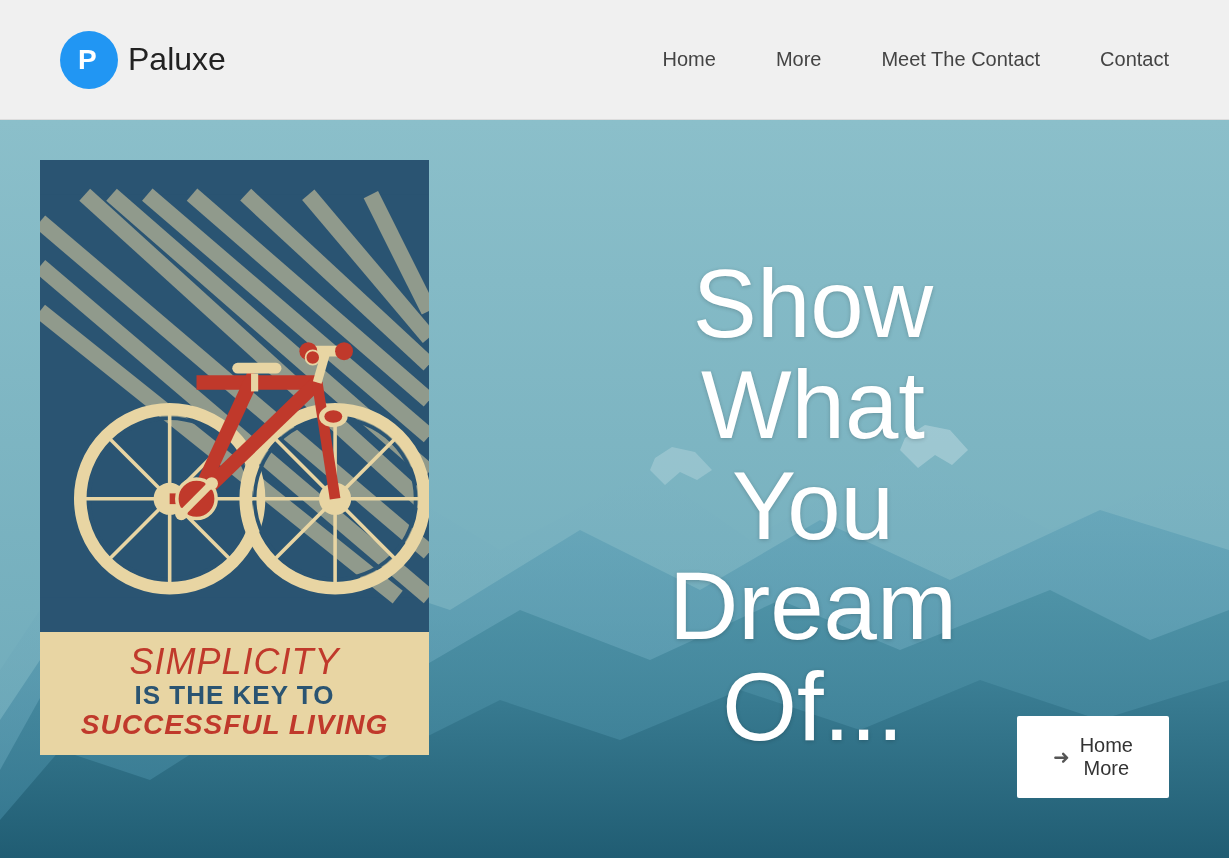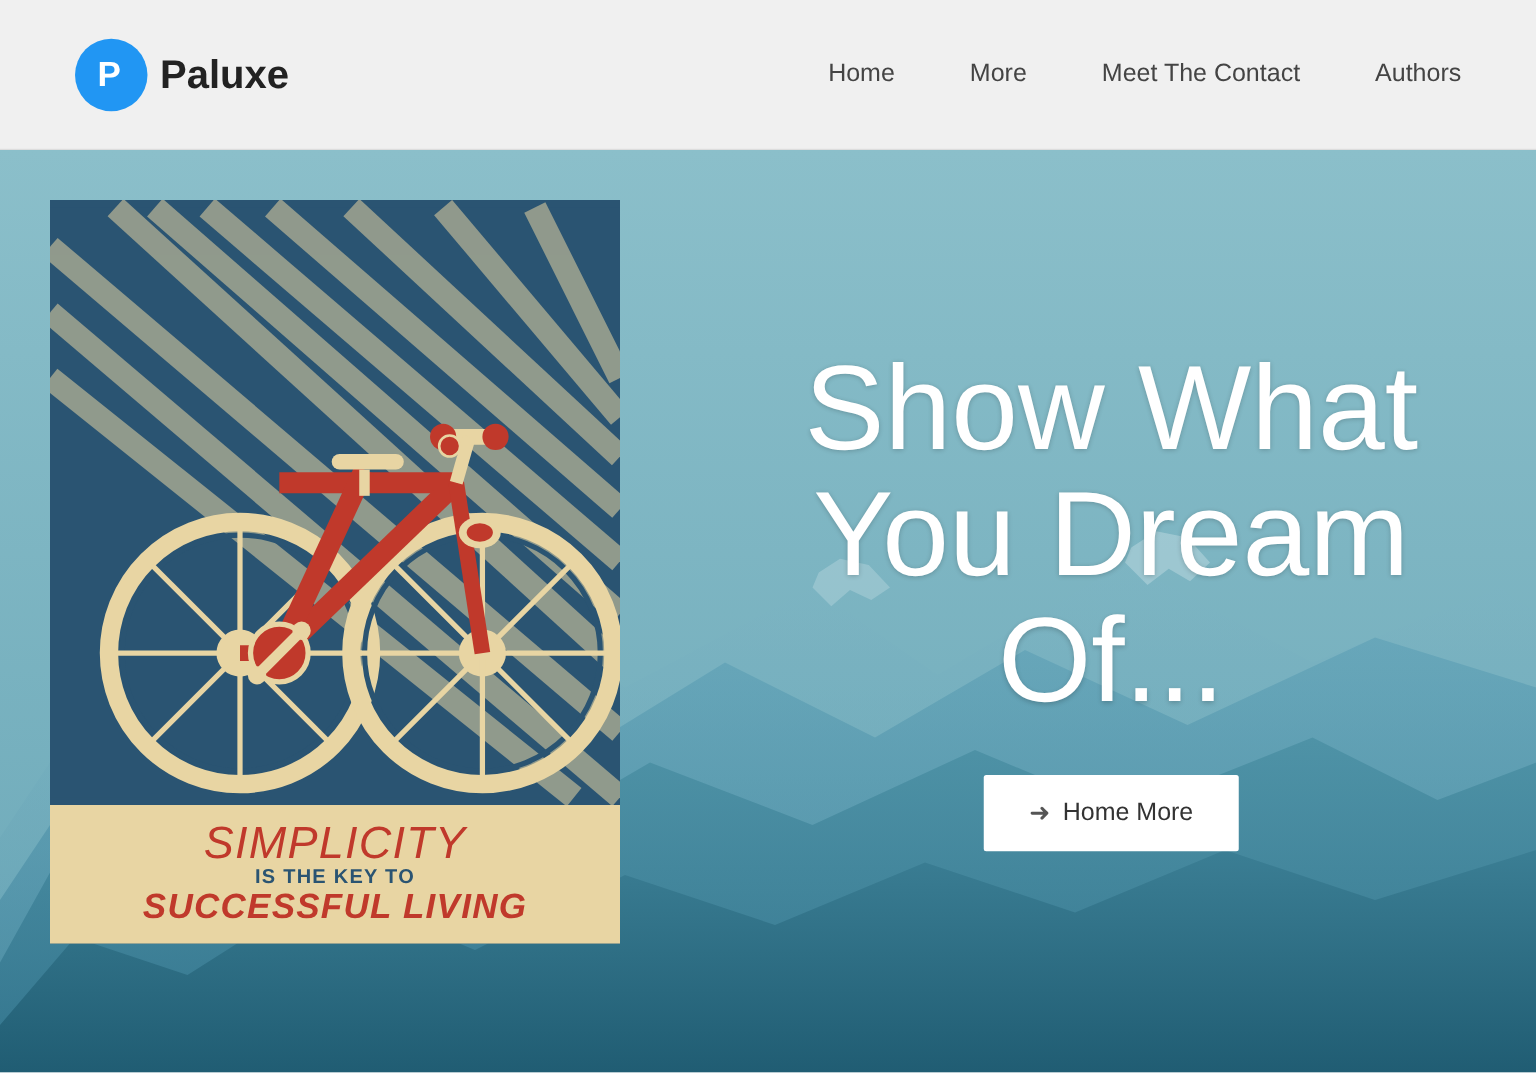--- a/index.html
+++ b/index.html
@@ -29,21 +29,21 @@
       align-items: center;
       justify-content: center;
       flex-shrink: 0;
     }
     .logo-icon svg {
       width: 34px;
       height: 34px;
     }
     .logo-text {
       font-size: 32px;
-      font-weight: 700;
+      font-weight: 400;
       color: #222;
     }
     .nav {
       display: flex;
       gap: 60px;
       align-items: center;
     }
     .nav-item {
       font-size: 20px;
       color: #444;
@@ -77,21 +77,21 @@
       width: 100%;
       height: 100%;
       z-index: 1;
     }
 
     
     .book-poster {
       position: absolute;
       left: 40px;
       top: 40px;
-      width: 456px;
+      width: 389px;
       height: 595px;
       z-index: 10;
       border: none;
       overflow: hidden;
     }
     .poster-inner {
       width: 100%;
       height: 100%;
       background: #2a5472;
       position: relative;
@@ -120,21 +120,21 @@
     .poster-line1 {
       font-family: 'Impact', 'Arial Black', sans-serif;
       font-size: 36px;
       color: #c0392b;
       font-style: italic;
       line-height: 1;
       letter-spacing: 1px;
     }
     .poster-line2 {
       font-family: 'Impact', 'Arial Black', sans-serif;
-      font-size: 16px;
+      font-size: 26px;
       color: #2a5472;
       font-weight: 900;
       line-height: 1.2;
       letter-spacing: 1px;
     }
     .poster-line3 {
       font-family: Liberation Sans, sans-serif;
       font-size: 28px;
       color: #c0392b;
       font-style: italic;
@@ -144,22 +144,22 @@
     }
 
     
     .hero-content {
       position: absolute;
       right: 0;
       top: 0;
       width: 680px;
       height: 100%;
       display: flex;
-      flex-direction: column;
-      align-items: center;
+      flex-direction: row;
+      align-items: flex-end;
       justify-content: center;
       z-index: 10;
       padding: 40px 60px 60px;
       text-align: center;
     }
     .hero-title {
       font-size: 96px;
       font-weight: 300;
       color: white;
       line-height: 1.05;
@@ -201,21 +201,21 @@
 
         <text x="6" y="26" font-size="28" font-weight="700" fill="white" font-family="Arial, sans-serif">P</text>
       </svg>
     </div>
     <span class="logo-text">Paluxe</span>
   </div>
   <nav class="nav">
     <a class="nav-item">Home</a>
     <a class="nav-item">More</a>
     <a class="nav-item">Meet The Contact</a>
-    <a class="nav-item">Authors</a>
+    <a class="nav-item">Contact</a>
   </nav>
 </header>
 
 <section class="hero">
 
   <div class="hero-bg"></div>
 
   <svg class="mountains-svg" viewBox="0 0 1229 738" preserveAspectRatio="xMidYMax slice" xmlns="http://www.w3.org/2000/svg">
 
     <defs>

